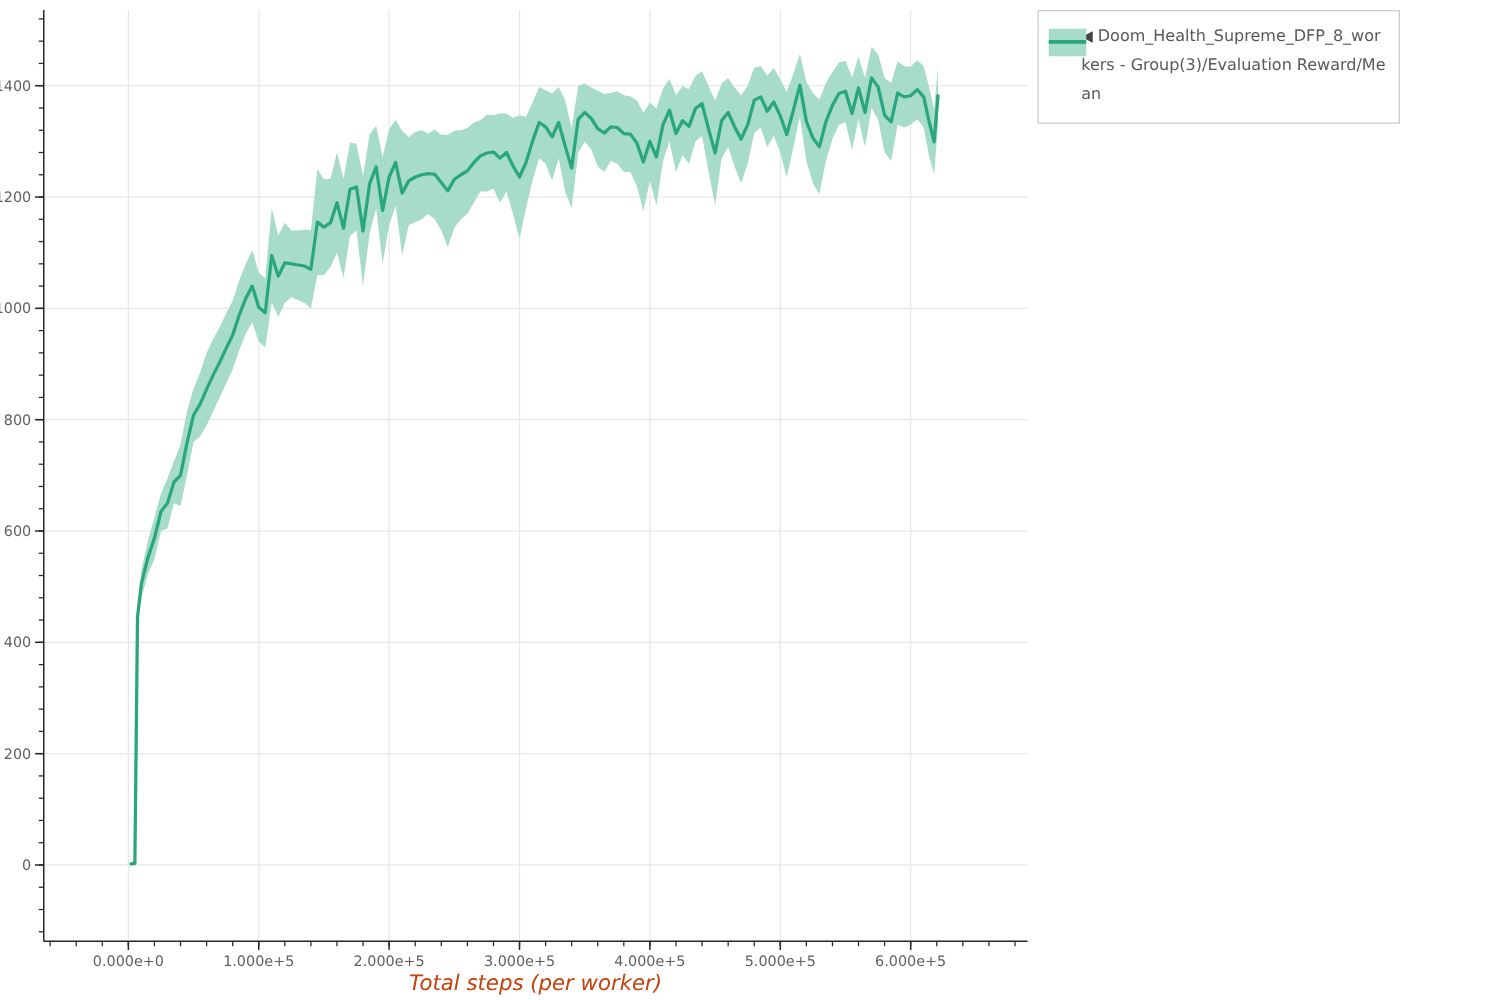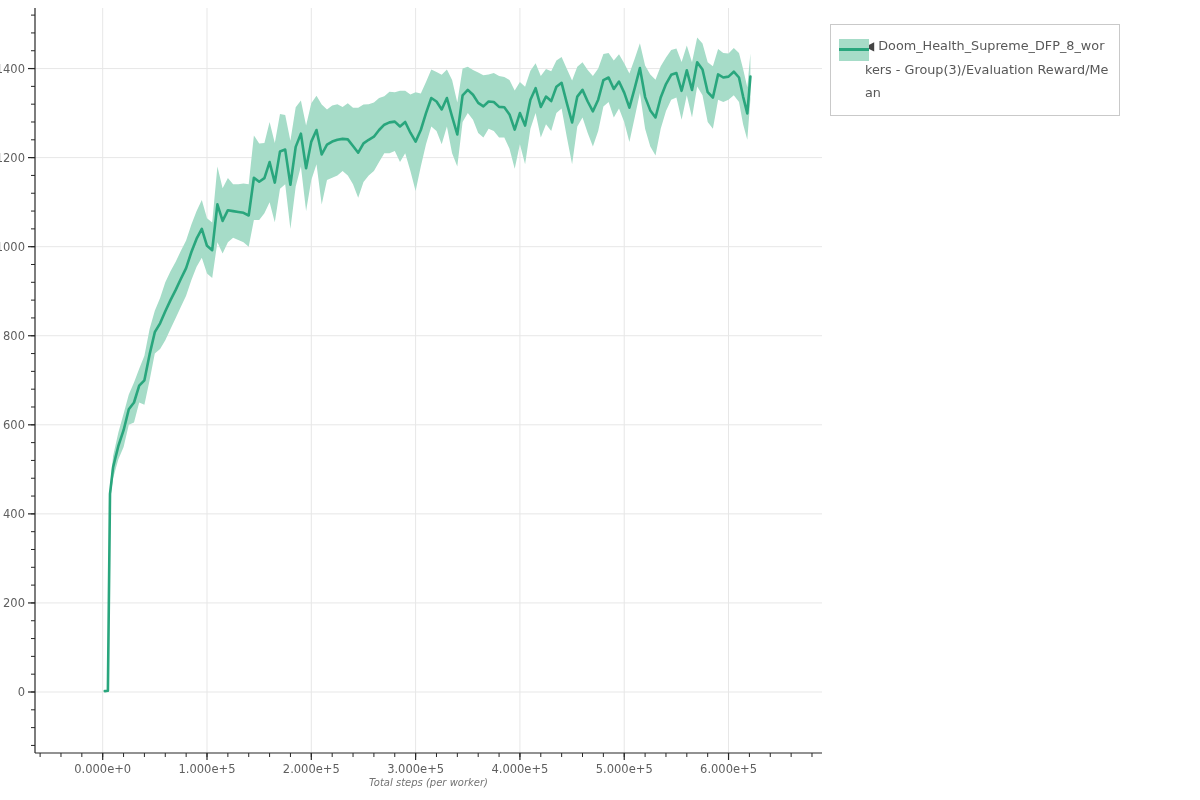--- a/index.html
+++ b/index.html
@@ -1,22 +1,22 @@
 <!DOCTYPE html>
 <html><head>
 <meta charset="utf-8">
 <style>
   html,body{margin:0;padding:0;background:#fff;}
   .figure{position:relative;width:1200px;height:800px;background:#ffffff;overflow:hidden;
           font-family:"DejaVu Sans","Liberation Sans",sans-serif;}
   #plot{position:absolute;left:0;top:0;}
   svg text{font-family:"DejaVu Sans","Liberation Sans",sans-serif;}
   .xlabel{position:absolute;left:35px;top:777px;width:787px;text-align:center;
-          font-style:italic;font-size:10px;color:#737373;}
-  .legend{position:absolute;left:830px;top:24px;width:290px;box-sizing:border-box;
+          font-style:italic;font-size:17px;color:#c2410c;}
+  .legend{position:absolute;left:830px;top:8px;width:290px;box-sizing:border-box;
           background:#fff;border:1px solid #c9c9c9;padding:9px 10px 11px 10px;
           font-size:12.8px;line-height:23px;color:#585858;}
   .legend-entry{position:relative;padding-left:24px;overflow-wrap:anywhere;word-break:break-all;}
   .swatch{position:absolute;left:-2px;top:5px;width:30px;height:22px;display:inline-block;}
   .swatch-line{position:absolute;left:0;top:9px;width:30px;height:3px;}
   .legend-arrow{margin-right:4px;color:#444;font-size:12px;cursor:pointer;}
 </style>
 </head>
 <body>
 

